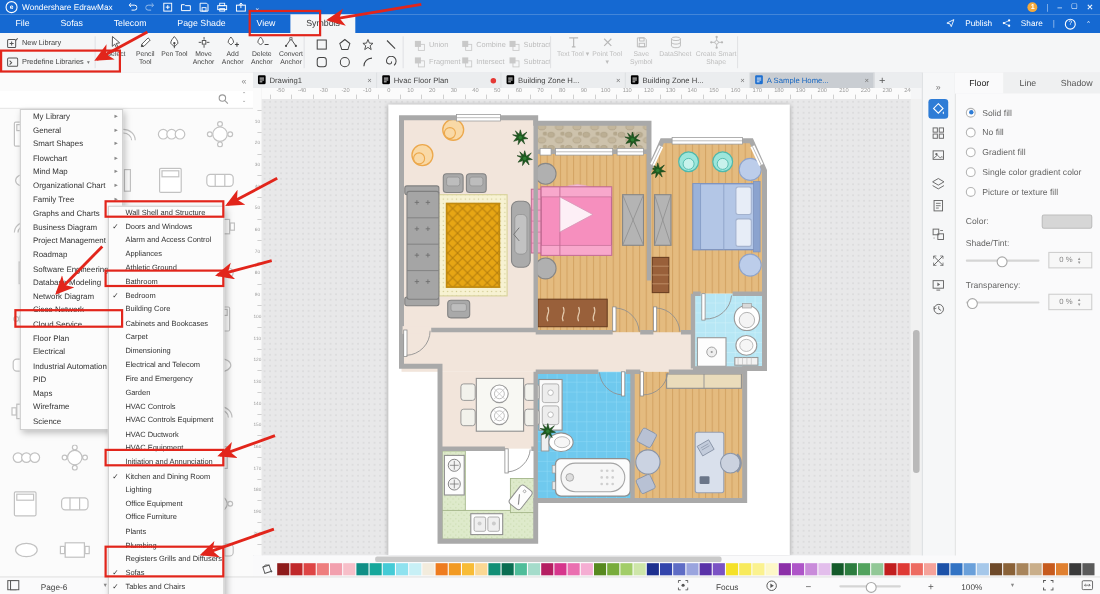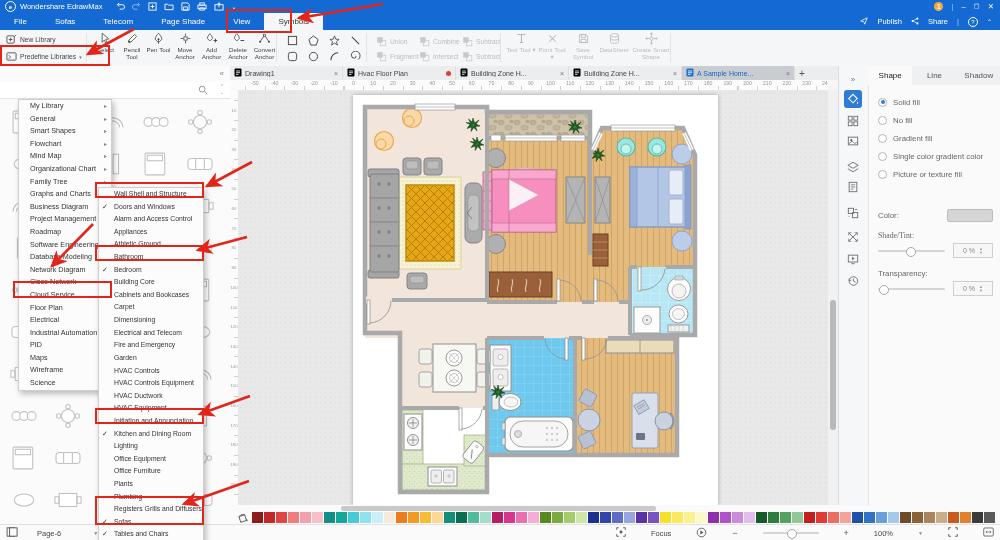--- a/index.html
+++ b/index.html
@@ -1127,21 +1127,21 @@
         </span>
       <span class="rp-ic" style="top:206px;">
           <svg width="12" height="12" viewBox="0 0 14 14">
             <circle cx="7.5" cy="7" r="5" fill="none" stroke="#666"></circle>
             <path d="M7.5,4 V7 L10,8.5" fill="none" stroke="#666"></path>
             <path d="M2.5,4 L2.5,7 L5,6" fill="none" stroke="#666" stroke-width=".8"></path>
           </svg>
         </span>
     </div>
     <div id="rp-tabs">
-        <div class="rp-tab active">Shape</div>
+        <div class="rp-tab active">Floor</div>
         <div class="rp-tab">Line</div>
         <div class="rp-tab">Shadow</div>
       </div>
     <div id="rp-body">
       <div id="fill-options" style="padding-top:8px;">
           <div class="fillopt">
             <span class="radio sel"></span>
             <span>Solid fill</span>
           </div>
           <div class="fillopt">
@@ -1154,25 +1154,25 @@
           </div>
           <div class="fillopt">
             <span class="radio"></span>
             <span>Single color gradient color</span>
           </div>
           <div class="fillopt">
             <span class="radio"></span>
             <span>Picture or texture fill</span>
           </div>
         </div>
-      <div class="rp-row" style="margin-top:24px;">
+      <div class="rp-row" style="margin-top:10px;">
         <span>Color:</span>
         <span class="swatchbtn"></span>
       </div>
-      <div class="rp-row" style="margin-top:4px;font-family:Liberation Serif, serif;">
+      <div class="rp-row" style="margin-top:4px;">
           <span>Shade/Tint:</span>
         </div>
       <div class="rp-row">
         <div class="slider">
             <div class="knob" style="left:42%;"></div>
           </div>
         <div class="spin">
             <span>0 %</span>
             <span class="ud">▲<br>▼</span>
           </div>

